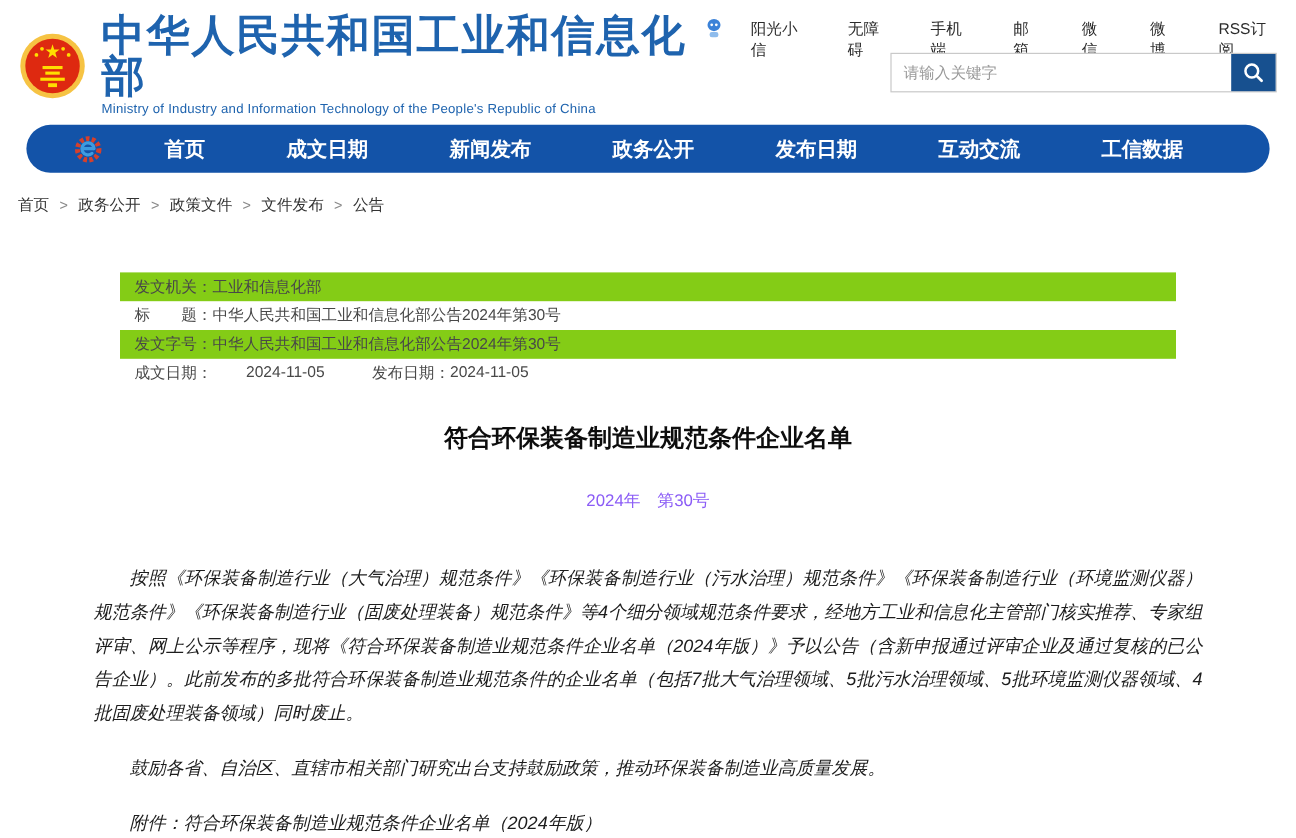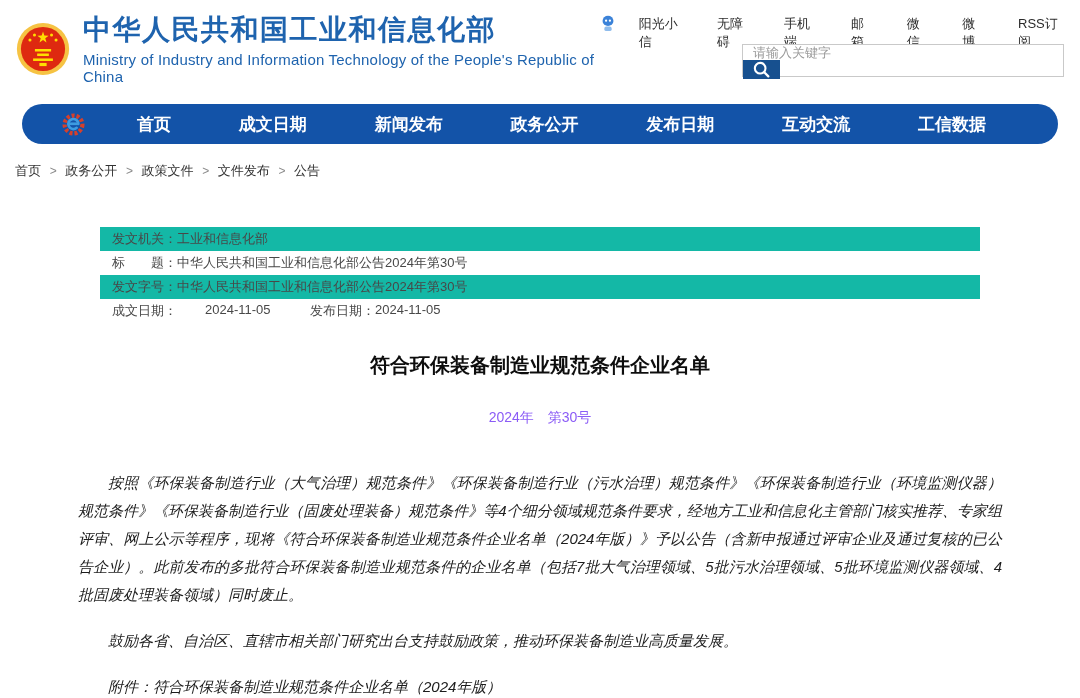--- a/index.html
+++ b/index.html
@@ -11,29 +11,29 @@
   }
   a { cursor: pointer; }
 
   
   .header {
     display: flex; justify-content: space-between; align-items: flex-start;
     padding: 13px 16px 0 16px; height: 90px;
   }
   .logo-block { display: flex; align-items: center; gap: 13px; }
   .logo-text { display: flex; flex-direction: column; }
-  .logo-cn { font-size: 28px; font-weight: bold; color: #1e63ae; letter-spacing: 1.5px; line-height: 34px; }
-  .logo-en { font-size: 15px; color: #1e63ae; margin-top: 4px; letter-spacing: 0.2px; }
+  .logo-cn { font-size: 36px; font-weight: bold; color: #1e63ae; letter-spacing: 1.5px; line-height: 34px; }
+  .logo-en { font-size: 11px; color: #1e63ae; margin-top: 4px; letter-spacing: 0.2px; }
   .header-right { display: flex; flex-direction: column; align-items: flex-end; padding-top: 2px; }
   .top-links { display: flex; align-items: flex-start; gap: 33px; font-size: 13px; color: #2b2b2b; height: 18px; }
   .top-links a { color: #2b2b2b; text-decoration: none; }
   .mascot { display: flex; margin-right: -9px; }
   .search-box {
     margin-top: 11px; display: flex; width: 322px; height: 33px;
-    border: 1px solid #c9c9c9; background: #fff; flex-direction: column;
+    border: 1px solid #c9c9c9; background: #fff;
   }
   .search-box input {
     flex: 1; border: none; outline: none; padding: 0 10px;
     font-size: 13px; color: #333; font-family: inherit; background: transparent;
   }
   .search-box input::placeholder { color: #9a9a9a; }
   .search-btn {
     width: 37px; background: #17508f; border: none; cursor: pointer;
     display: flex; align-items: center; justify-content: center; padding: 0;
   }
@@ -48,21 +48,21 @@
   .nav-item { color: #ffffff; font-size: 17px; font-weight: bold; text-decoration: none; }
 
   
   .breadcrumb { margin: 18px 0 0 15px; font-size: 13px; color: #333; }
   .breadcrumb a { color: #333; text-decoration: none; }
   .breadcrumb .sep { color: #8a8a8a; margin: 0 5px; font-size: 12px; }
 
   
   .meta-table { width: 880px; margin: 47px auto 0 auto; font-size: 13px; color: #484848; }
   .meta-row { display: flex; height: 24px; align-items: center; padding-left: 12px; }
-  .meta-row.striped { background: #14b8a6; }
+  .meta-row.striped { background: #84cc16; }
   .meta-cell { display: flex; white-space: pre; }
   .cell-fixed { width: 198px; gap: 28px; }
 
   
   .doc-title { margin-top: 29px; text-align: center; font-size: 20px; font-weight: bold; color: #0d0d0d; }
   .doc-issue { margin-top: 30px; text-align: center; font-size: 14px; color: #8b5cf6; }
   .doc-body {
     width: 926px; margin: 42px auto 0 auto;
     font-size: 15px; line-height: 28px; color: #1c1c1c; text-align: justify;
   }

